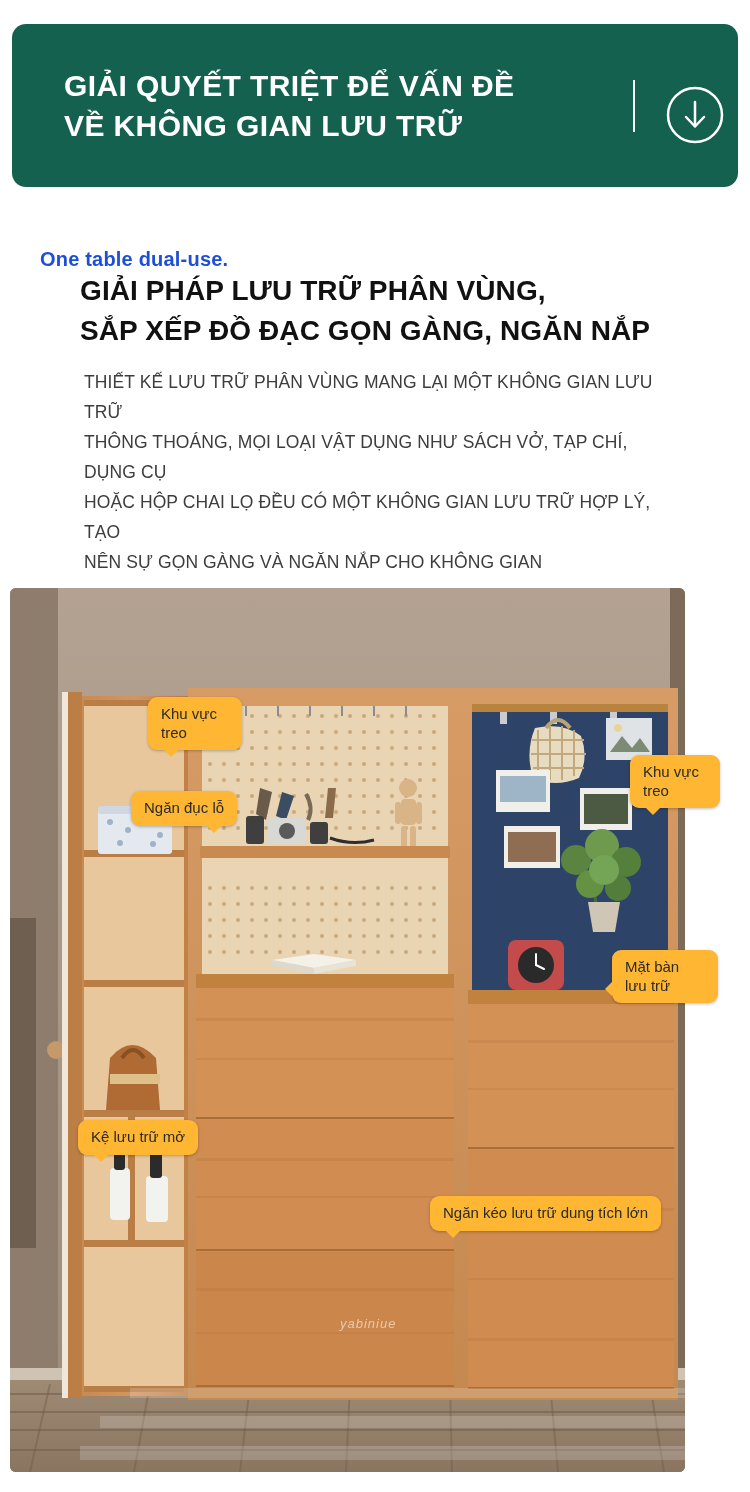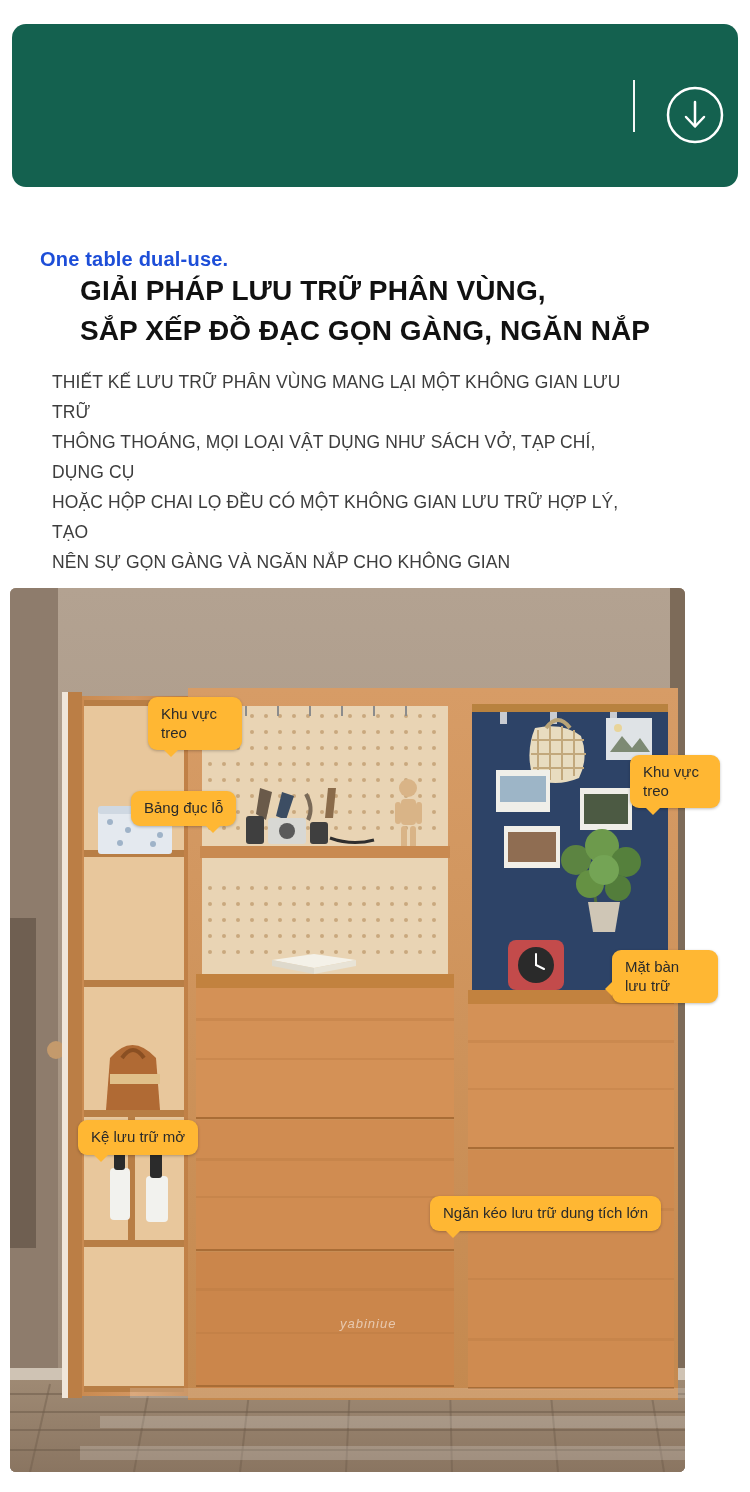--- a/index.html
+++ b/index.html
@@ -72,21 +72,21 @@
   .headline {
     margin-left: 80px;
     font-size: 28px;
     font-weight: bold;
     color: #111111;
     line-height: 1.42;
     letter-spacing: 0.1px;
     white-space: pre-line;
   }
   .bodytext {
-    margin-left: 52px;
+    margin-left: 84px;
     margin-top: 16px;
     width: 580px;
     font-size: 17.5px;
     color: #3d3d3d;
     line-height: 1.72;
     letter-spacing: 0.1px;
     white-space: pre-line;
   }
 
   
@@ -156,20 +156,22 @@
     font-size: 13px;
     color: rgba(255,255,255,0.55);
     letter-spacing: 1px;
     font-style: italic;
   }
 </style>
 </head>
 <body>
 
 <div class="banner">
+  <div class="banner-title">GIẢI QUYẾT TRIỆT ĐỂ VẤN ĐỀ
+VỀ KHÔNG GIAN LƯU TRỮ</div>
   <div class="banner-divider"></div>
   <svg class="banner-arrow" viewBox="0 0 60 60">
     <circle cx="30" cy="30" r="27" fill="none" stroke="#ffffff" stroke-width="2.5"></circle>
     <line x1="30" y1="17" x2="30" y2="41" stroke="#ffffff" stroke-width="2.5" stroke-linecap="round"></line>
     <polyline points="21,32 30,41.5 39,32" fill="none" stroke="#ffffff" stroke-width="2.5" stroke-linecap="round" stroke-linejoin="round"></polyline>
   </svg>
 </div>
 
 <div class="intro">
   <div class="eyebrow">One table dual-use.</div>
@@ -642,19 +644,19 @@
       <rect x="90" y="828" width="610" height="12"></rect>
       <rect x="70" y="858" width="640" height="14"></rect>
     </g>
   </svg>
 
   <div class="watermark">yabiniue</div>
 </div>
 
 <div class="callout c1 tail-bl">Khu vực
 treo</div>
-<div class="callout c2 tail-br">Bảng đục lỗ</div>
+<div class="callout c2 tail-br">Ngăn đục lỗ</div>
 <div class="callout c3 tail-bl">Khu vực
 treo</div>
 <div class="callout c4 tail-l">Mặt bàn
 lưu trữ</div>
 <div class="callout c5 tail-bl">Kệ lưu trữ mở</div>
 <div class="callout c6 tail-bl">Ngăn kéo lưu trữ dung tích lớn</div>
 
 </body></html>

